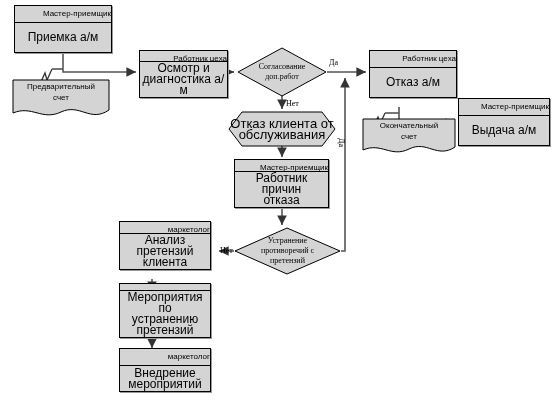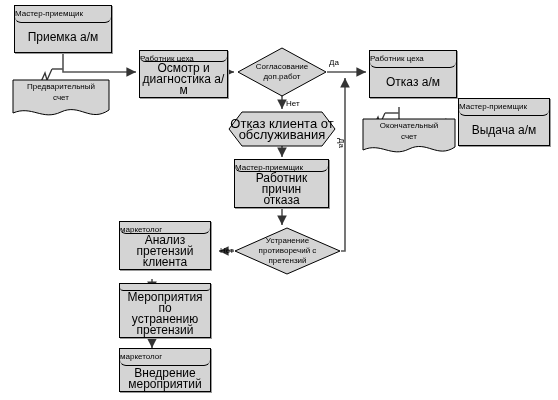--- a/index.html
+++ b/index.html
@@ -32,28 +32,27 @@
   .proc {
     background: #d4d4d4;
     border: 1px solid #000000;
     box-shadow: 1px 1px 0 #9a9a9a;
     display: flex;
     flex-direction: column;
     z-index: 3;
   }
   .proc .hdr {
     border-bottom: 1px solid #000000;
-    text-align: left;
+    text-align: right;
     font-size: 8px;
     line-height: 15px;
     height: 16px;
     color: #000000;
     white-space: nowrap;
     overflow: hidden;
-    border-radius: 6px;
   }
   .proc .body {
     flex: 1;
     display: flex;
     align-items: center;
     justify-content: center;
     text-align: center;
     font-size: 12px;
     line-height: 11px;
     color: #000000;
@@ -76,20 +75,21 @@
     width: 100%;
     height: 100%;
     display: flex;
     align-items: center;
     justify-content: center;
     text-align: center;
     font-size: 8px;
     line-height: 10px;
     color: #000000;
     pointer-events: none;
+    font-family: Liberation Serif, serif;
   }
   
   .hexa {
     z-index: 3;
   }
   .hexa svg {
     position: absolute;
     left: 0;
     top: 0;
     overflow: visible;
@@ -132,20 +132,21 @@
   }
   
   .elabel {
     position: absolute;
     font-size: 8px;
     line-height: 9px;
     color: #000000;
     background: transparent;
     white-space: nowrap;
     z-index: 4;
+    font-family: Liberation Serif, serif;
   }
   .elabel.vert {
     writing-mode: vertical-rl;
     text-orientation: mixed;
   }
 </style>
 </head>
 <body>
 
 <div id="canvas">

